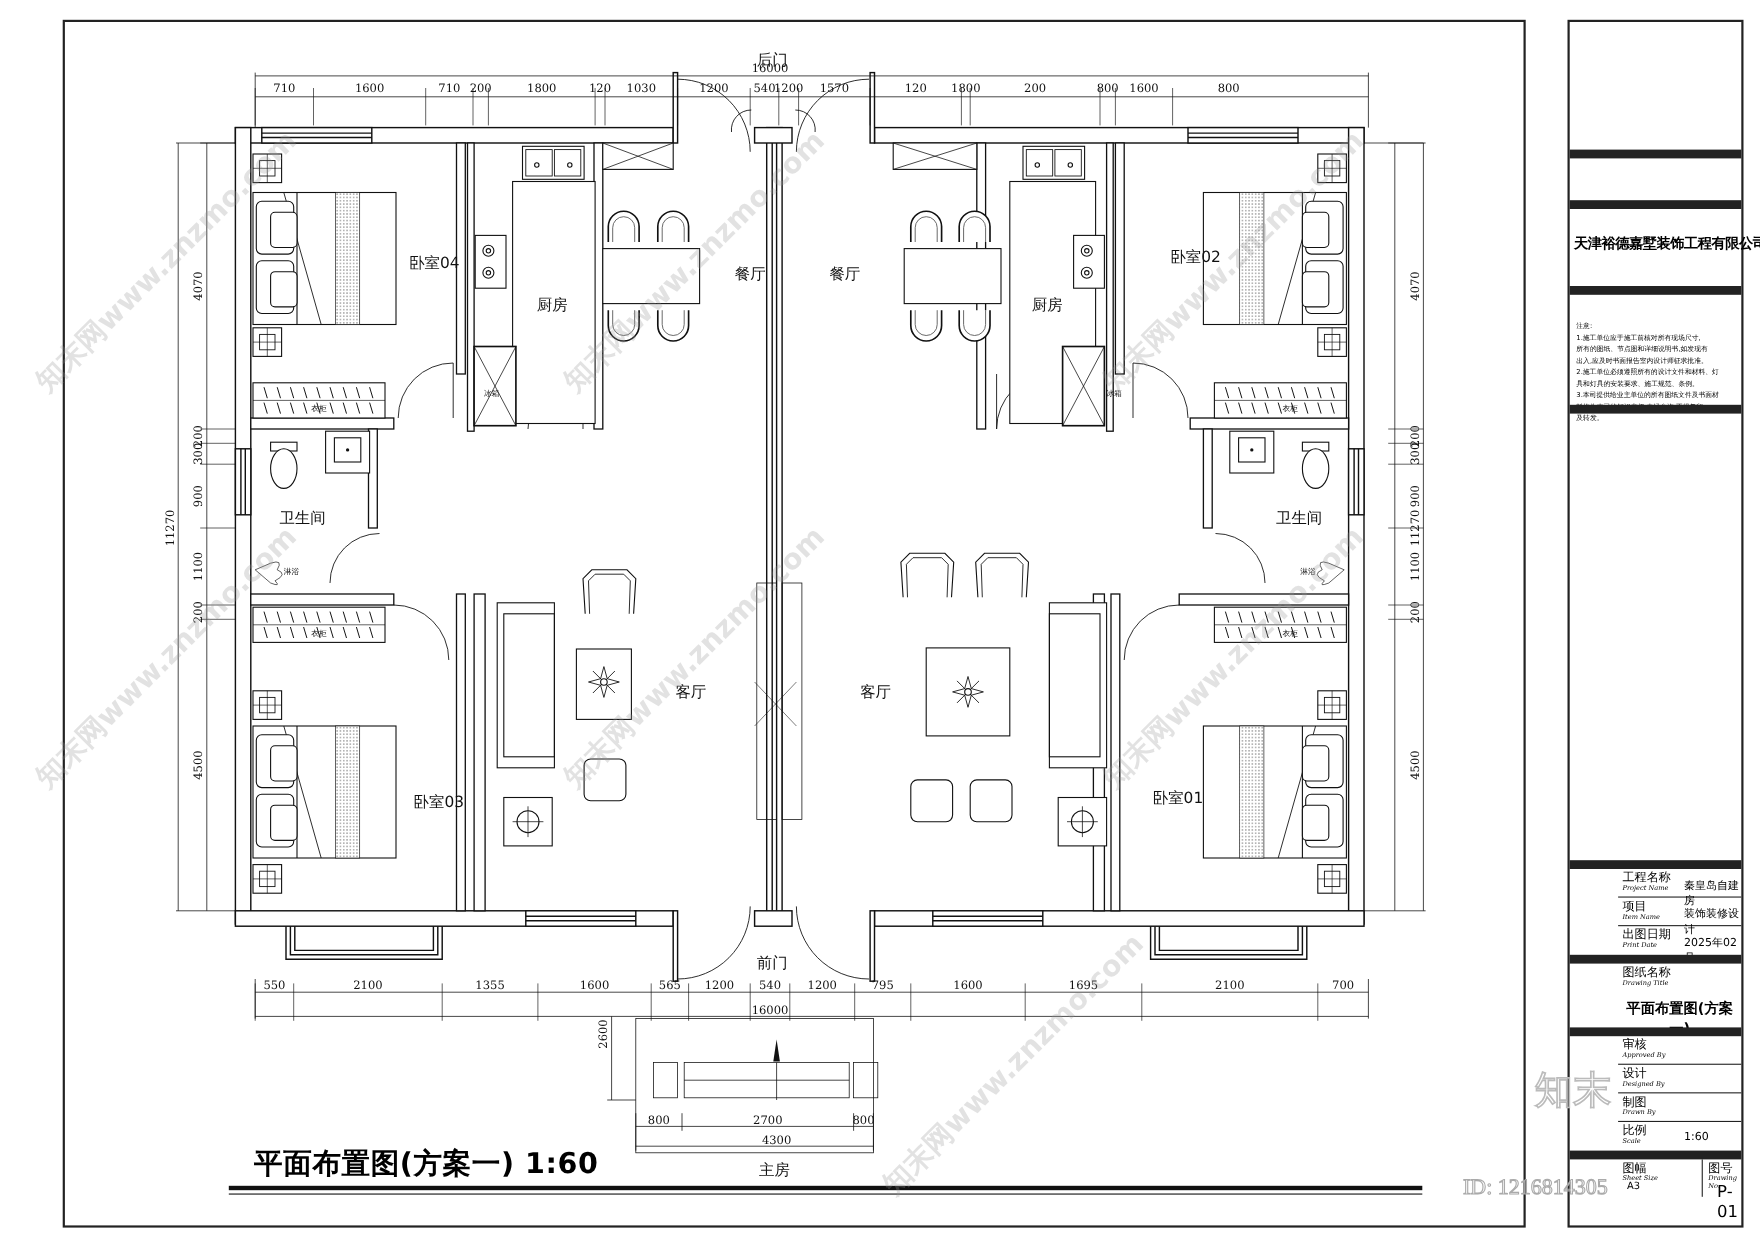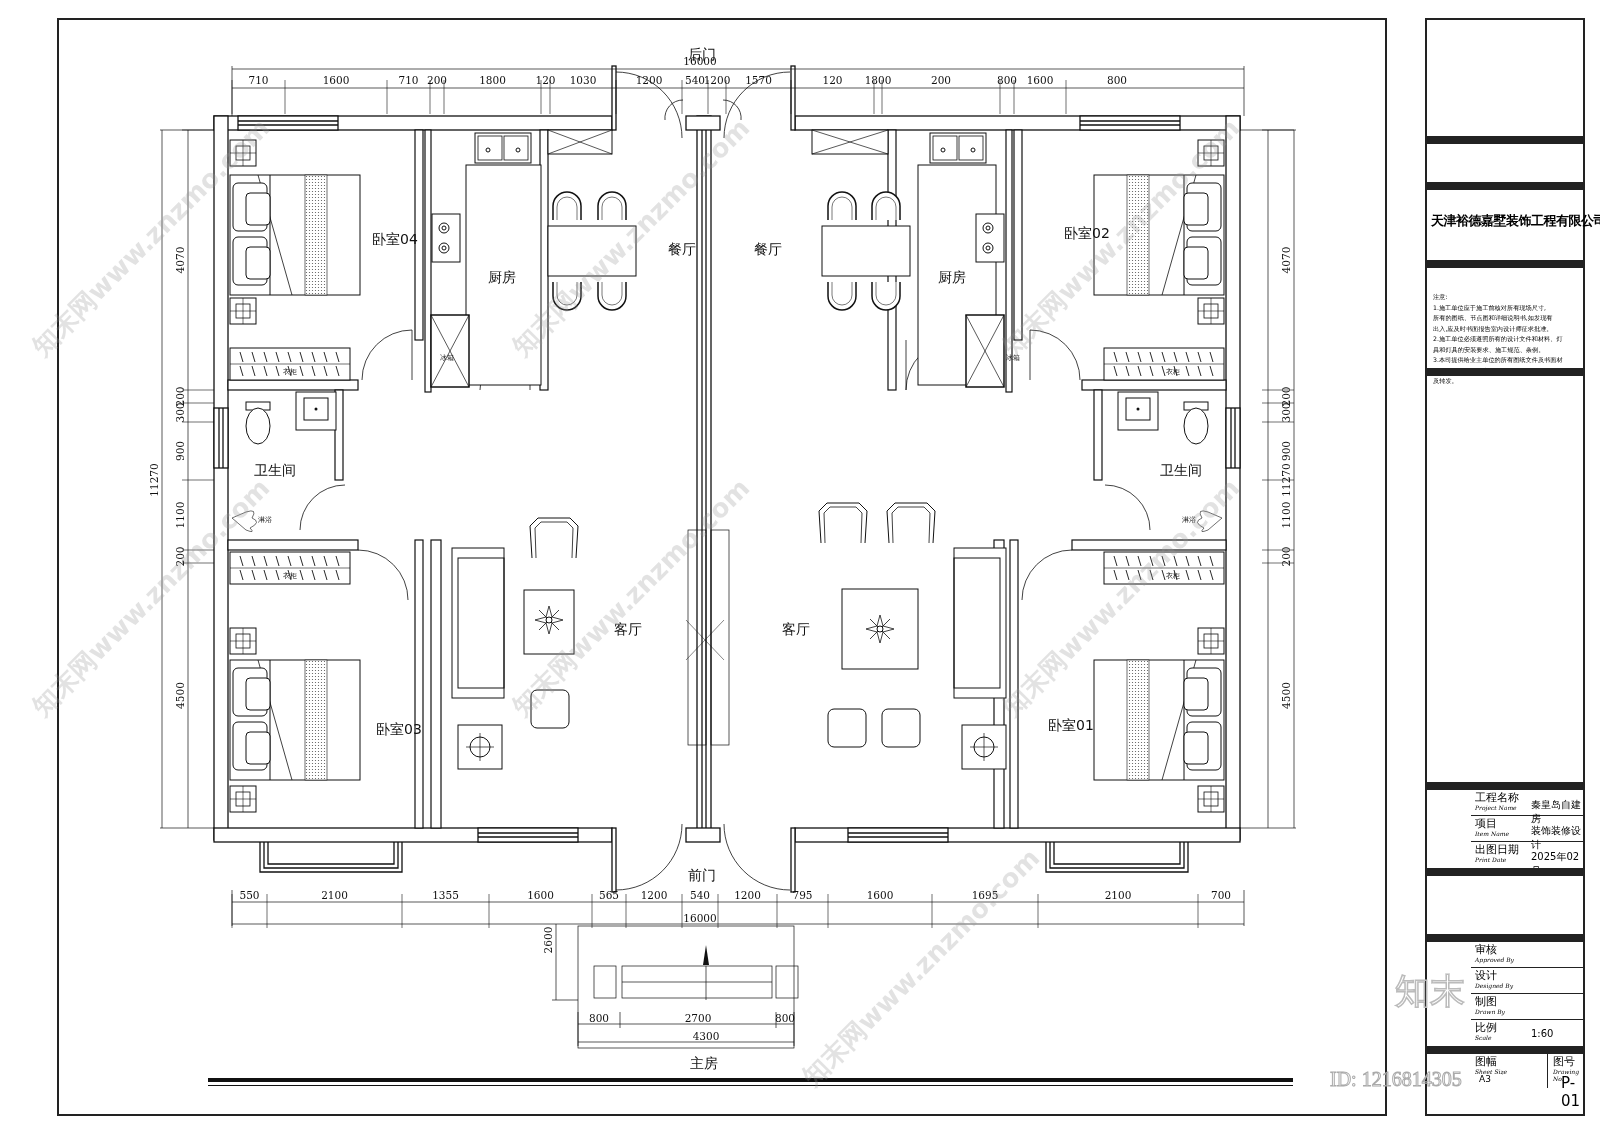--- a/index.html
+++ b/index.html
@@ -466,20 +466,21 @@
         <line x1="1262" x2="1294" y1="550" y2="550" stroke="#111" stroke-width="0.6"></line>
         <text class="dim" text-anchor="middle" x="1290" y="695.5" transform="rotate(-90 1290 695.5)">4500</text>
         <line x1="1262" x2="1294" y1="563" y2="563" stroke="#111" stroke-width="0.6"></line>
       </g>
 
     <text class="room" x="688" y="59">后门</text>
     <text class="room" x="688" y="880">前门</text>
     <text class="room" x="690" y="1068">主房</text>
   </svg>
 
+  <div class="title-big">平面布置图(方案一) 1:60</div>
   <div class="title-rule1"></div>
   <div class="title-rule2"></div>
 
   <div class="tb">
     <div class="bar" style="top:116px"></div>
     <div class="bar" style="top:162px"></div>
     <div class="company">天津裕德嘉墅装饰工程有限公司</div>
     <div class="bar" style="top:240px"></div>
     <div class="notes">
       <div>注意:</div>
@@ -504,20 +505,25 @@
       <span class="lbl">项目</span>
       <span class="sub">Item Name</span>
       <span class="val">装饰装修设计</span>
     </div>
     <div class="row" style="top:822px;height:26px;border-bottom:none">
       <span class="lbl">出图日期</span>
       <span class="sub">Print Date</span>
       <span class="val">2025年02月</span>
     </div>
     <div class="bar" style="top:848px"></div>
+    <div class="row" style="top:856px;height:58px;border-bottom:none">
+      <span class="lbl">图纸名称</span>
+      <span class="sub">Drawing Title</span>
+      <span class="drawing-name">平面布置图(方案一)</span>
+    </div>
     <div class="bar" style="top:914px"></div>
     <div class="row" style="top:922px;height:26px">
       <span class="lbl">审核</span>
       <span class="sub">Approved By</span>
     </div>
     <div class="row" style="top:948px;height:26px">
       <span class="lbl">设计</span>
       <span class="sub">Designed By</span>
     </div>
     <div class="row" style="top:974px;height:26px">

